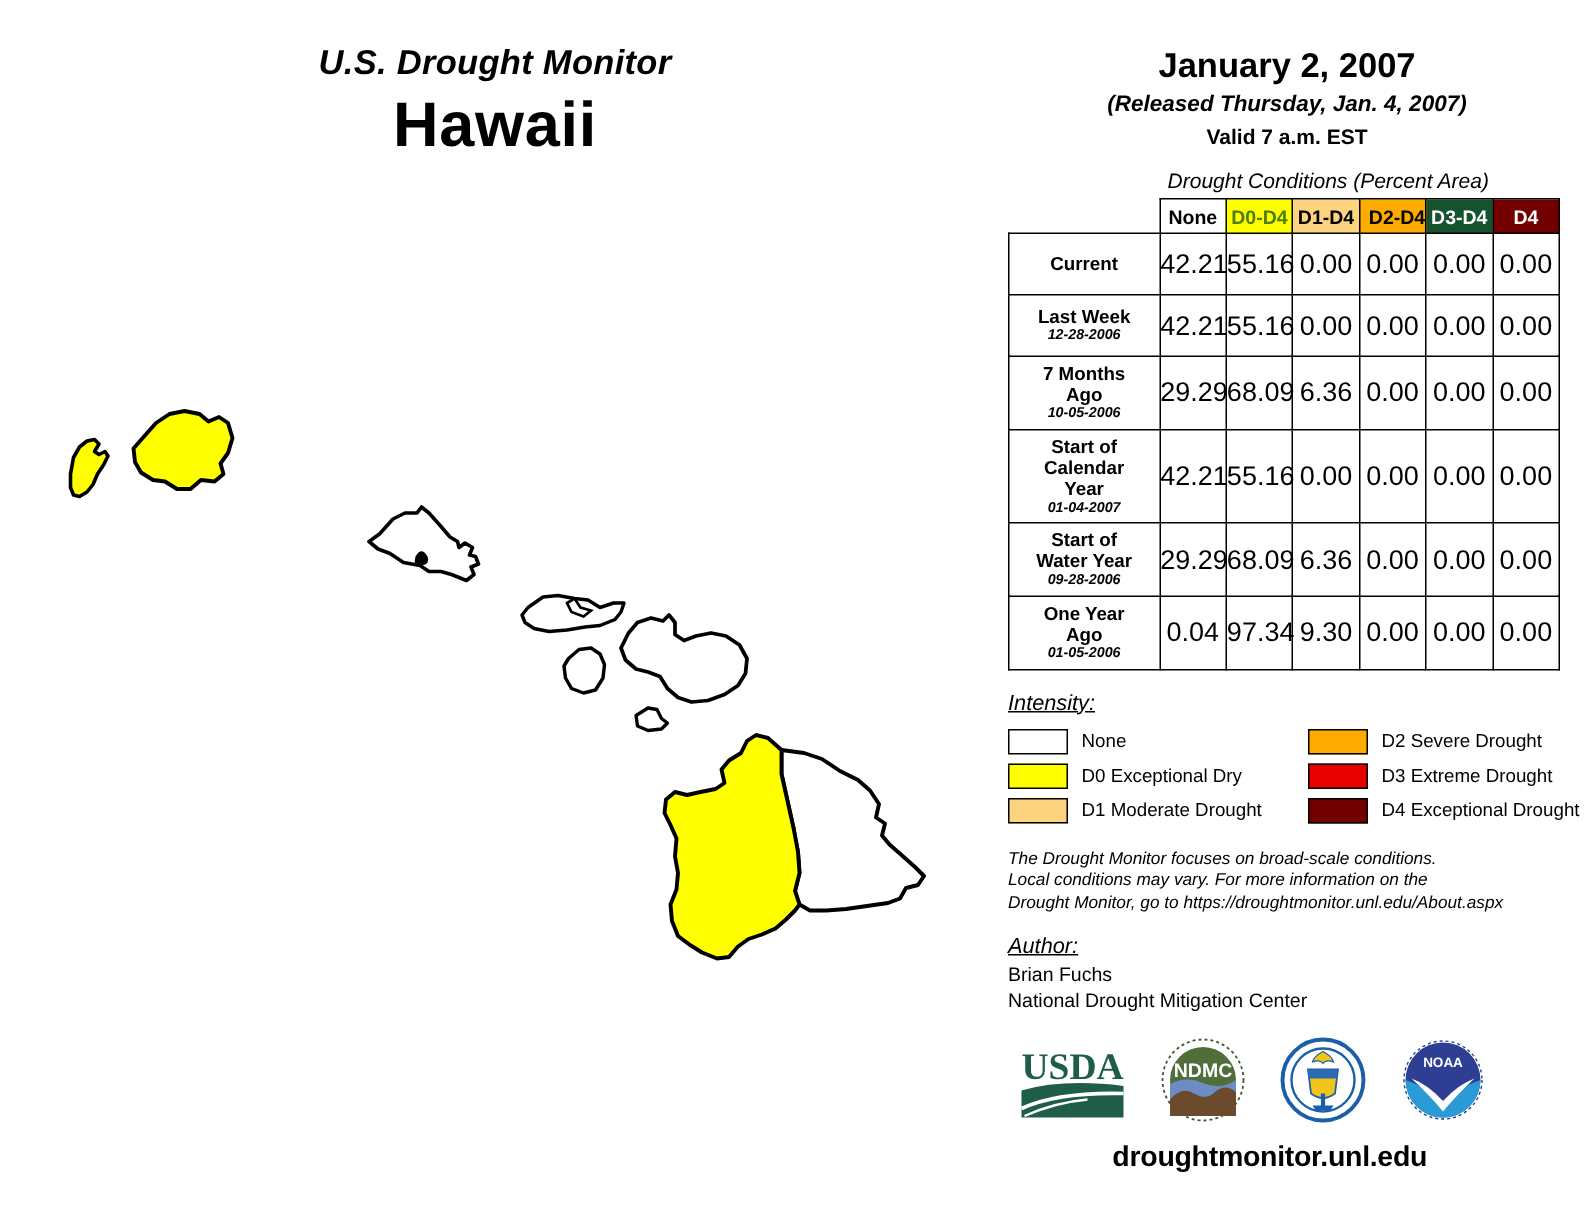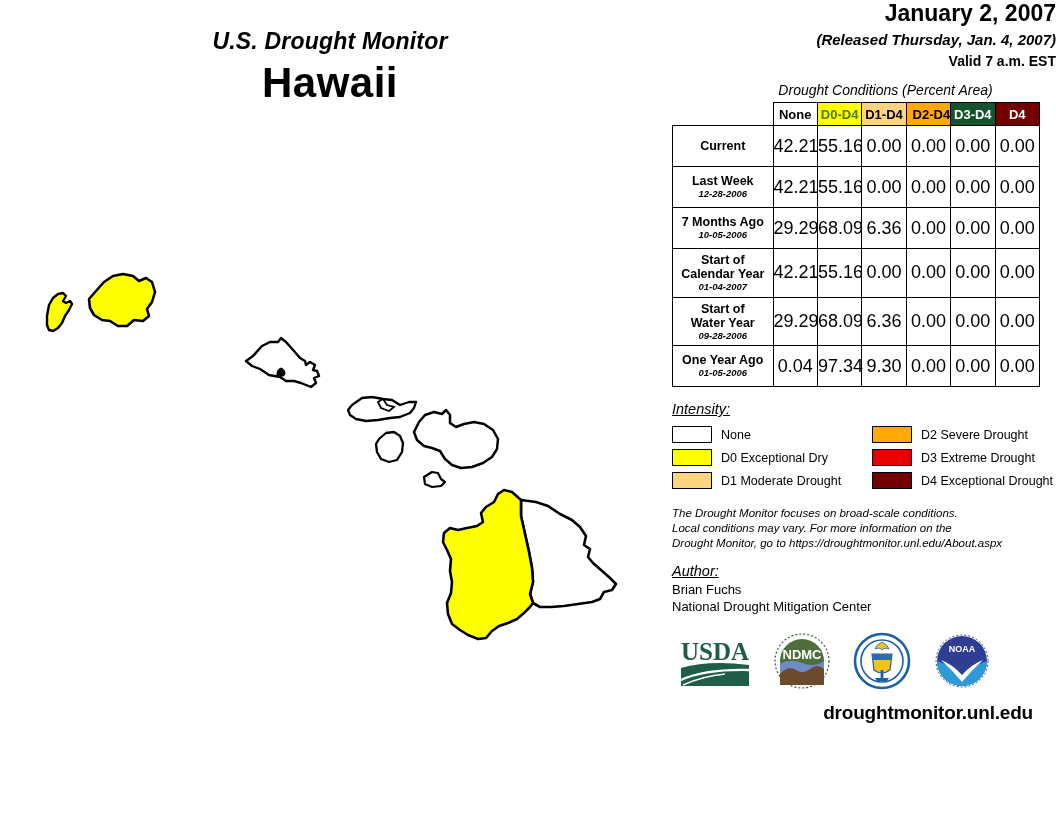--- a/index.html
+++ b/index.html
@@ -50,21 +50,22 @@
   
   #right-col {
     position: absolute;
     left: 660px;
     top: 0px;
     width: 396px;
     height: 816px;
   }
 
   #date-block {
-    text-align: right;
+    text-align: center;
+    padding-top: 30px;
   }
   #date-main {
     font-size: 23px;
     font-weight: bold;
   }
   #date-released {
     font-size: 15px;
     font-weight: bold;
     font-style: italic;
     margin-top: 4px;
@@ -106,21 +107,21 @@
     height: 22px;
     font-weight: bold;
     font-size: 13px;
     border: 1.6px solid #000;
   }
   #dm-table .row-label {
     width: 100px;
     font-weight: bold;
     font-size: 12.5px;
     line-height: 1.12;
-    padding: 4px 0;
+    padding: 4px 14px;
     border-left: 1.6px solid #000;
   }
   #dm-table .row-label .sub {
     display: block;
     font-size: 9.5px;
     font-style: italic;
     font-weight: bold;
     margin-top: 1px;
   }
   #dm-table .val {
@@ -182,21 +183,21 @@
   
   #logo-row {
     margin-top: 16px;
     margin-left: 19px;
     display: flex;
     align-items: flex-end;
     gap: 22px;
   }
   #site-url {
     margin-top: 12px;
-    text-align: right;
+    text-align: center;
     font-size: 19px;
     font-weight: bold;
     letter-spacing: -0.2px;
     padding-right: 23px;
   }
 </style>
 </head>
 <body>
 
 <div id="title-block">

